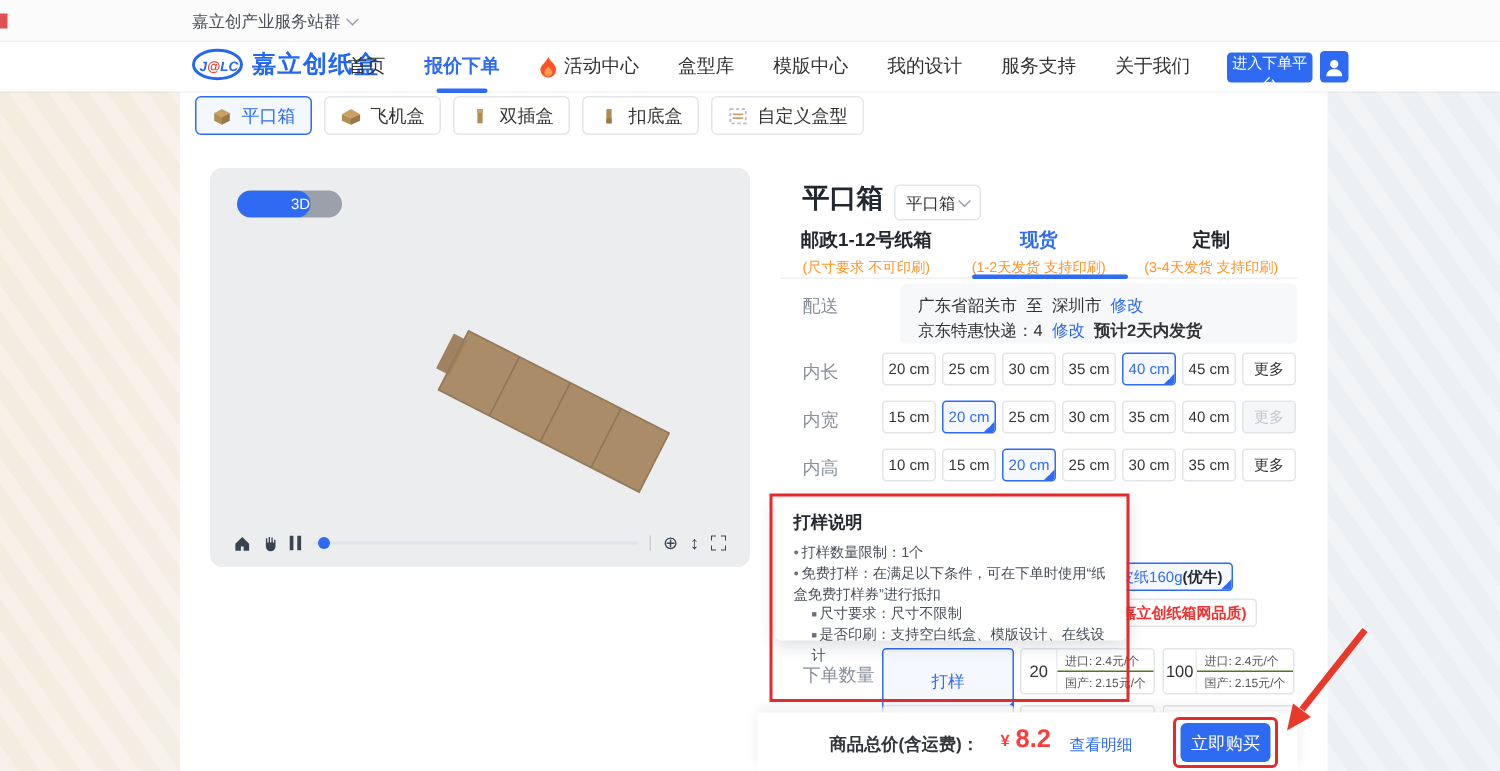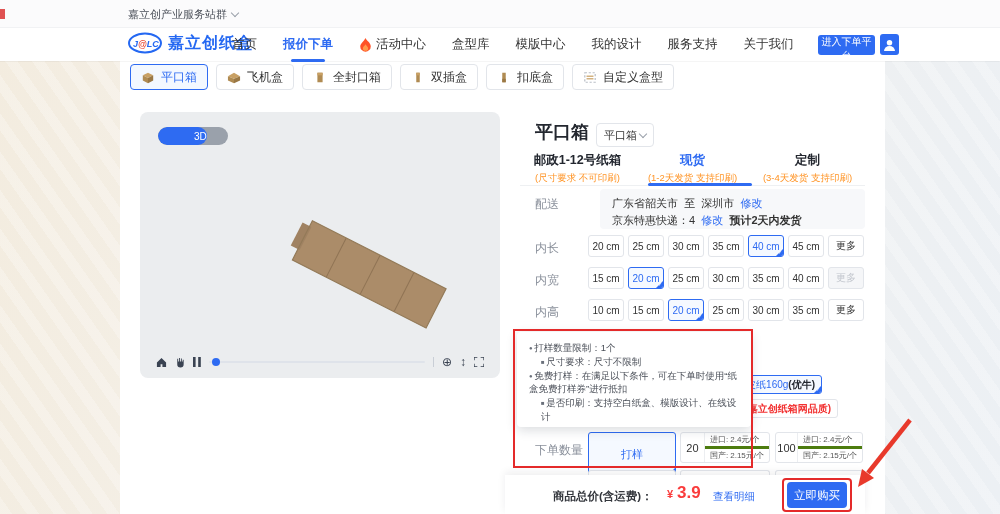--- a/index.html
+++ b/index.html
@@ -77,21 +77,21 @@
   .mat.sel .mname { color:#2e6bf2; }
   .mat .msuf-dark { color:#23272f; font-weight:bold; }
   .mat .msuf-red { color:#f23030; font-weight:bold; }
 
   .qty-label { position:absolute; left:535px; top:442px; font-size:12px; color:#8a909b; z-index:1; }
   .proof-btn { position:absolute; left:588px; top:432px; width:88px; height:44px; border:1px solid #2e6bf2; background:#f5f9ff; border-radius:3px; color:#2e6bf2; font-size:11px; display:flex; align-items:center; justify-content:center; cursor:pointer; z-index:1; }
   .qty-box { position:absolute; top:432px; height:31px; border:1px solid #e2e5ea; border-radius:3px; background:#fff; display:flex; z-index:1; cursor:pointer; }
   .qty-num { width:38px; display:flex; align-items:center; justify-content:center; font-size:11px; color:#333; border-right:1px solid #eceef1; }
   .qty-prices { flex:1; display:flex; flex-direction:column; }
   .qty-pr { flex:1; display:flex; align-items:center; padding:0 5px; font-size:8px; color:#555; white-space:nowrap; gap:2px; }
-  .qty-pr + .qty-pr { border-top:3px solid #4d7c0f; }
+  .qty-pr + .qty-pr { border-top:1px solid #4d7c0f; }
   .sliver { position:absolute; top:470px; height:8px; border:1px solid #e2e5ea; border-bottom:none; border-radius:3px 3px 0 0; background:#fff; z-index:1; }
 
   
   .popup { position:absolute; left:517px; top:332px; width:234px; height:95px; background:#fff; border-radius:4px; box-shadow:0 3px 12px rgba(20,30,50,.16); padding:9px 12px; z-index:5; }
   .popup h4 { font-size:11.5px; color:#23272f; margin-bottom:6px; }
   .popup .ln { font-size:9.5px; color:#4a4f58; line-height:1.45; }
   .popup .ln.b::before { content:"● "; font-size:6px; vertical-align:1px; color:#6a707b; }
   .popup .ln.s { padding-left:12px; }
   .popup .ln.s::before { content:"■ "; font-size:6px; vertical-align:1px; color:#6a707b; }
 
@@ -179,27 +179,20 @@
         </svg>
       <span>平口箱</span>
     </div>
     <div class="box-tab">
       <svg width="14" height="13" viewBox="0 0 16 15">
           <path fill="#c8a064" d="M1 6l7-4 7 4-7 3z"></path>
           <path fill="#b08b52" d="M1 6v5l7 3V9z"></path>
           <path fill="#9a7845" d="M15 6v5l-7 3V9z"></path>
         </svg>
       <span>飞机盒</span>
-    </div>
-    <div class="box-tab">
-      <svg width="14" height="13" viewBox="0 0 16 15">
-          <rect x="5" y="2" width="6" height="11" fill="#b08b52"></rect>
-          <rect x="5" y="2" width="6" height="3" fill="#c8a064"></rect>
-        </svg>
-      <span>全封口箱</span>
     </div>
     <div class="box-tab">
       <svg width="14" height="13" viewBox="0 0 16 15">
           <rect x="6" y="2" width="4" height="11" fill="#b08b52"></rect>
           <rect x="6" y="2" width="4" height="3" fill="#c8a064"></rect>
         </svg>
       <span>双插盒</span>
     </div>
     <div class="box-tab">
       <svg width="14" height="13" viewBox="0 0 16 15">
@@ -418,30 +411,31 @@
           <span>国产:</span>
           <span>2.15元/个</span>
         </div>
     </div>
   </div>
   <div class="sliver" style="left:588px; width:88px;"></div>
   <div class="sliver" style="left:680px; width:90px;"></div>
   <div class="sliver" style="left:775px; width:88px;"></div>
 
   <div class="popup">
+    <h4>打样说明</h4>
     <div class="ln b">打样数量限制：1个</div>
+    <div class="ln b">免费打样：在满足以下条件，可在下单时使用“纸盒免费打样券”进行抵扣</div>
     <div class="ln s">尺寸要求：尺寸不限制</div>
-    <div class="ln b">免费打样：在满足以下条件，可在下单时使用“纸盒免费打样券”进行抵扣</div>
     <div class="ln s">是否印刷：支持空白纸盒、模版设计、在线设计</div>
   </div>
 
   <div class="bottom-bar">
     <span class="total-label">商品总价(含运费)：</span>
     <span class="cur">¥</span>
-    <span class="total-val">3.9</span>
+    <span class="total-val">8.2</span>
     <span class="detail-link">查看明细</span>
     <button class="buy-btn">立即购买</button>
   </div>
 
   <div class="anno-rect"></div>
   <div class="anno-outline"></div>
   <svg class="anno-arrow">
     <line x1="910" y1="420" x2="868" y2="473" stroke="#e8392b" stroke-width="4.5"></line>
     <polygon points="858,487 874,478 862,469" fill="#e8392b"></polygon>
   </svg>

